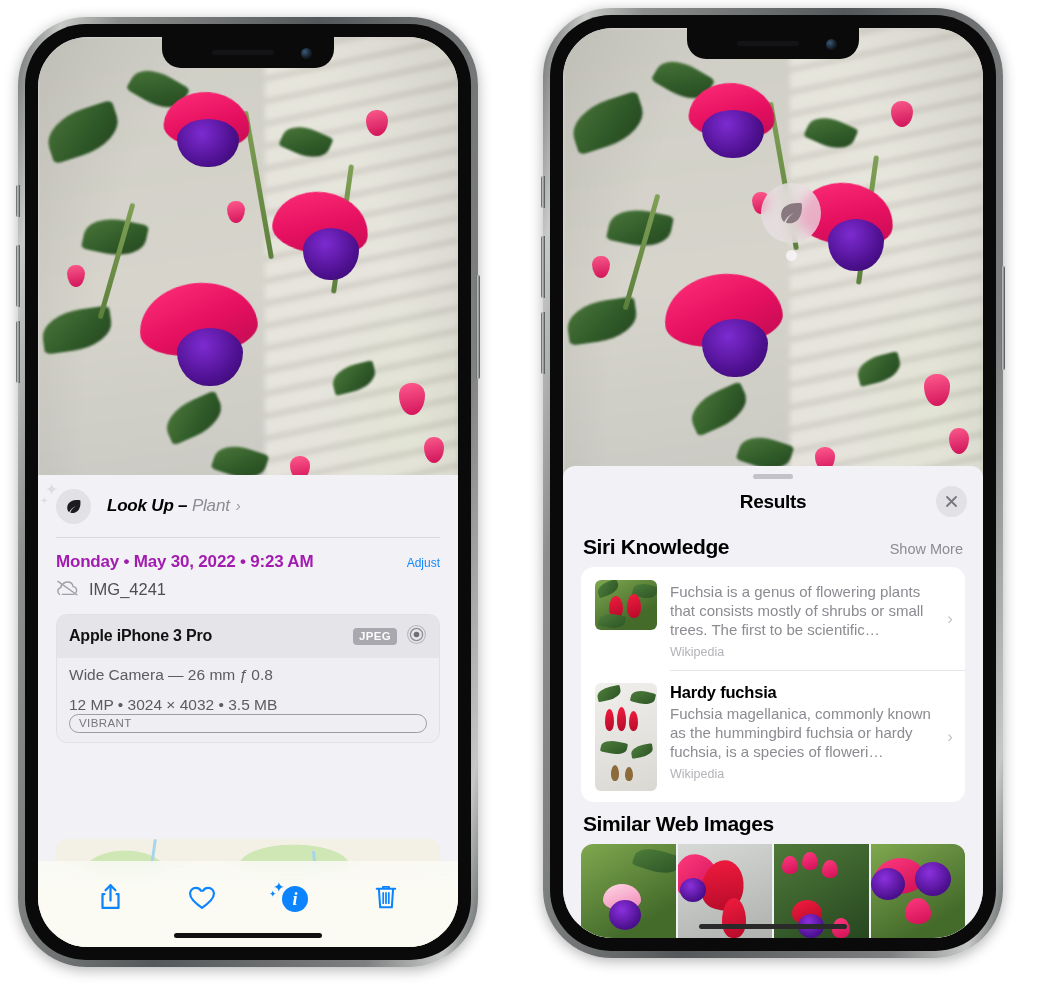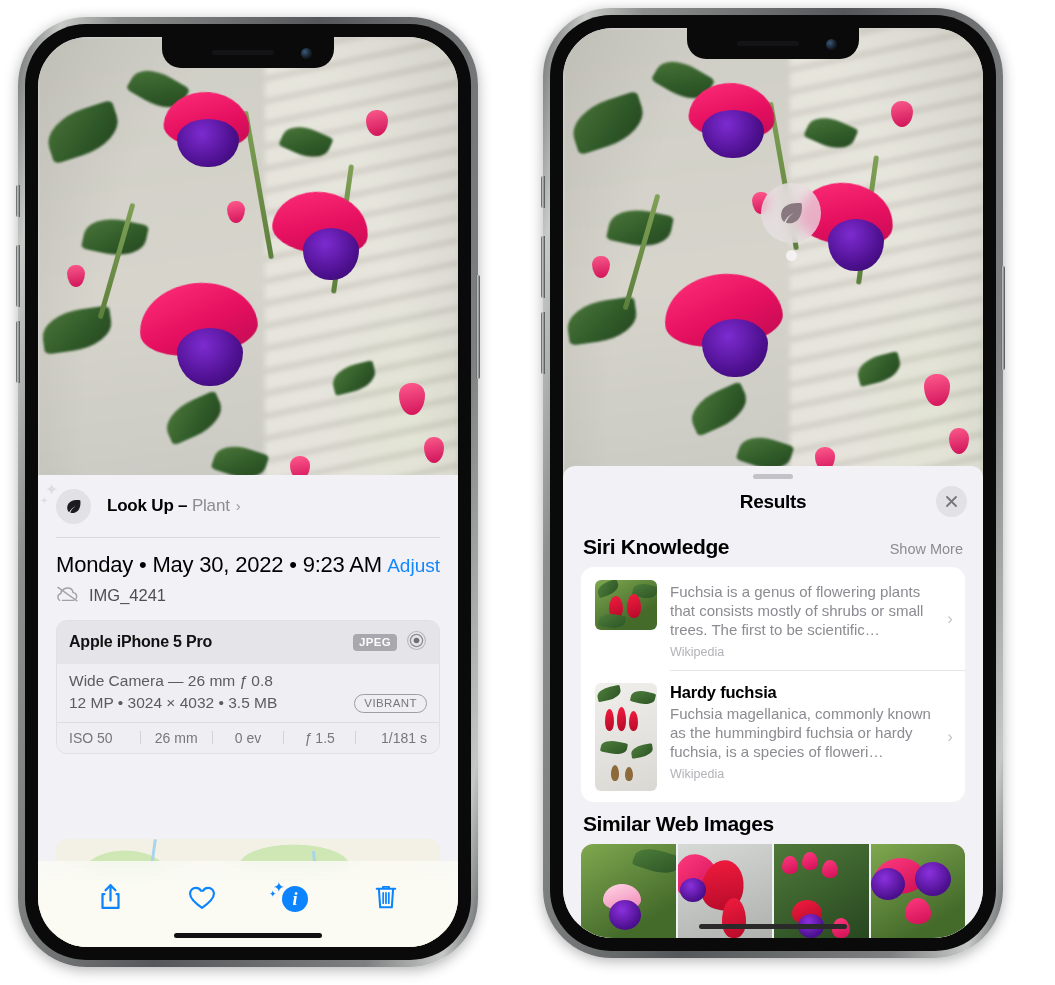--- a/index.html
+++ b/index.html
@@ -127,50 +127,50 @@
     background: #f2f1f6;
   }
   .leaf-circle {
     position: relative; width: 35px; height: 35px; border-radius: 50%;
     background: #e2e2e6; display: flex; align-items: center; justify-content: center;
     flex: 0 0 auto;
   }
   .spark { position: absolute; color: #dedee2; font-size: 13px; line-height: 1; }
   .spark.s1 { left: -11px; top: -7px; font-size: 16px; }
   .spark.s2 { left: -16px; top: 7px; font-size: 10px; }
-  .lookup-text { margin-left: 16px; font-size: 17px; color: #000; font-weight: 700; letter-spacing: -.2px; }
+  .lookup-text { margin-left: 16px; font-size: 17px; color: #000; font-weight: 700; letter-spacing: -.2px; font-style: italic; }
   .lookup-text .sub { font-weight: 400; color: #8c8c92; }
   .chev-sm { margin-left: 6px; color: #9a9aa0; font-size: 15px; font-weight: 400; }
 
   .divider { height: .5px; background: #d9d9de; margin: 0 18px; }
 
   .meta-block { padding: 14px 18px 0 18px; }
   .meta-line1 { display: flex; align-items: baseline; justify-content: space-between; }
-  .meta-date { font-size: 22px; font-weight: 400; color: #000000; letter-spacing: -.2px; }
-  .meta-adjust { font-size: 19px; color: #1387fd; }
+  .meta-date { font-size: 17px; font-weight: 700; color: #a21caf; letter-spacing: -.2px; }
+  .meta-adjust { font-size: 12px; color: #1387fd; }
   .meta-line2 { display: flex; align-items: center; gap: 10px; margin-top: 8px; }
   .meta-file { font-size: 16.5px; color: #4e4e53; }
 
   .cam-card {
     margin: 14px 18px 0 18px; border-radius: 11px; overflow: hidden;
     background: #eaeaef; border: .5px solid #e0e0e5;
   }
   .cam-head {
     display: flex; align-items: center; justify-content: space-between;
     padding: 9px 12px; background: #e4e4e9;
   }
   .cam-model { font-size: 16px; font-weight: 700; color: #111; letter-spacing: -.2px; }
   .cam-head-right { display: flex; align-items: center; gap: 9px; }
   .badge-jpeg {
     font-size: 11.5px; font-weight: 600; color: #fbfbfc; background: #a8a8ae;
     padding: 2.5px 6px; border-radius: 4px; letter-spacing: .3px;
   }
   .cam-body { padding: 8px 12px 9px 12px; background: #efeff3; }
   .cam-lens { font-size: 15.5px; color: #5b5b60; }
-  .cam-row2 { display: flex; align-items: center; justify-content: space-between; margin-top: 4px; }
+  .cam-row2 { display: flex; justify-content: space-between; margin-top: 12px; flex-direction: column; }
   .cam-specs { font-size: 15.5px; color: #5b5b60; }
   .badge-vibrant {
     font-size: 11.5px; color: #76767c; border: 1px solid #9d9da3;
     border-radius: 10px; padding: 2.5px 9px; letter-spacing: .4px;
   }
   .cam-foot {
     display: flex; align-items: center; background: #efeff3;
     border-top: .5px solid #dcdce1; padding: 7px 12px;
     font-size: 14px; color: #76767c;
   }
@@ -382,49 +382,38 @@
                   <path d="M8.9 3.6C7 4.6 5.7 6.4 5.4 8.6c-2 .5-3.3 2.1-3.3 4 0 1.5.8 2.8 2 3.5" fill="none" stroke="#a0a0a6" stroke-width="1.6" stroke-linecap="round"></path>
                   <path d="M2.2 1.6 23.6 16.6" stroke="#a0a0a6" stroke-width="1.6" stroke-linecap="round"></path>
                 </svg>
               </span>
               <span class="meta-file">IMG_4241</span>
             </div>
           </div>
 
           <div class="cam-card">
             <div class="cam-head">
-              <span class="cam-model">Apple iPhone 5 Pro</span>
+              <span class="cam-model">Apple iPhone 3 Pro</span>
               <span class="cam-head-right">
                 <span class="badge-jpeg">JPEG</span>
                 <span>
                   <svg width="21" height="21" viewBox="0 0 24 24" aria-hidden="true">
                     <circle cx="12" cy="12" r="10.2" fill="none" stroke="#b6b6bc" stroke-width="1.2"></circle>
                     <circle cx="12" cy="12" r="7" fill="none" stroke="#8e8e94" stroke-width="1.5"></circle>
                     <circle cx="12" cy="12" r="3.2" fill="#6e6e74"></circle>
                   </svg>
                 </span>
               </span>
             </div>
             <div class="cam-body">
               <div class="cam-lens">Wide Camera — 26 mm ƒ 0.8</div>
               <div class="cam-row2">
                 <span class="cam-specs">12 MP • 3024 × 4032 • 3.5 MB</span>
                 <span class="badge-vibrant">VIBRANT</span>
               </div>
-            </div>
-            <div class="cam-foot">
-              <span class="v">ISO 50</span>
-              <i class="sep"></i>
-              <span class="v">26 mm</span>
-              <i class="sep"></i>
-              <span class="v">0 ev</span>
-              <i class="sep"></i>
-              <span class="v">ƒ 1.5</span>
-              <i class="sep"></i>
-              <span class="v">1/181 s</span>
             </div>
           </div>
 
           <div class="map-card">
             <div class="riv" style="left:24%;top:0;width:3px;height:70%;transform:rotate(8deg)"></div>
             <div class="riv" style="left:30%;top:40%;width:46px;height:24px;border-radius:50%;opacity:.8"></div>
             <div class="riv" style="left:68%;top:10%;width:3px;height:80%;transform:rotate(-6deg)"></div>
             <div class="riv" style="left:44%;top:60%;width:120px;height:3px;transform:rotate(6deg)"></div>
             <div class="map-pin"></div>
           </div>

